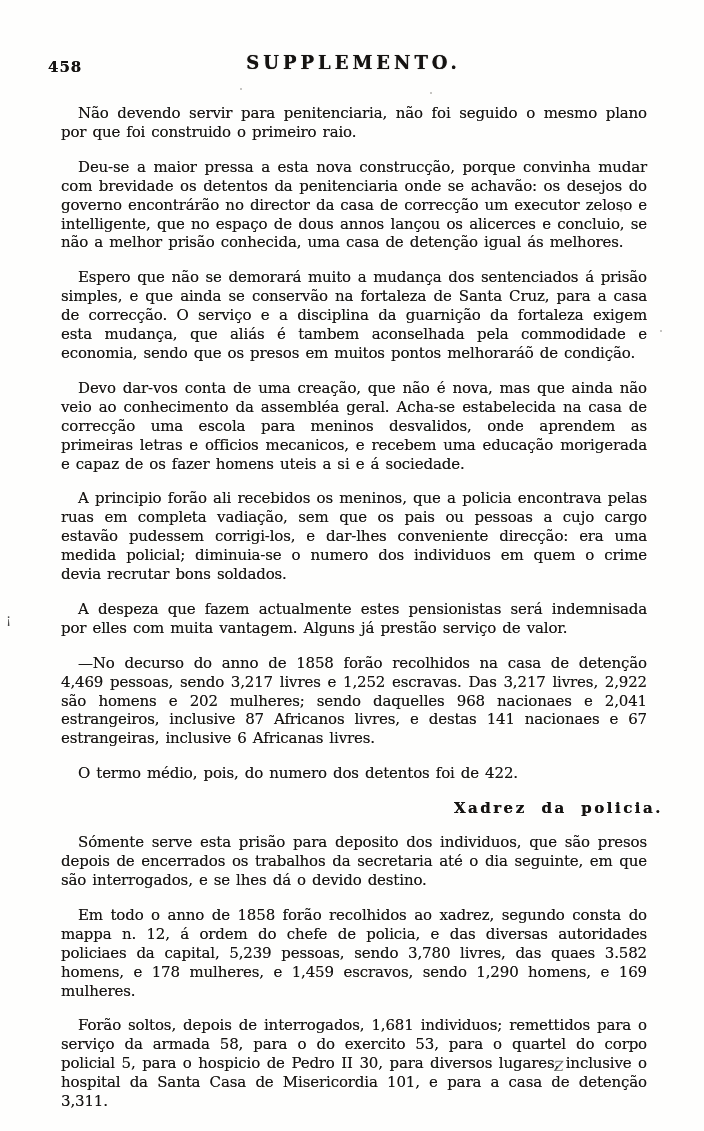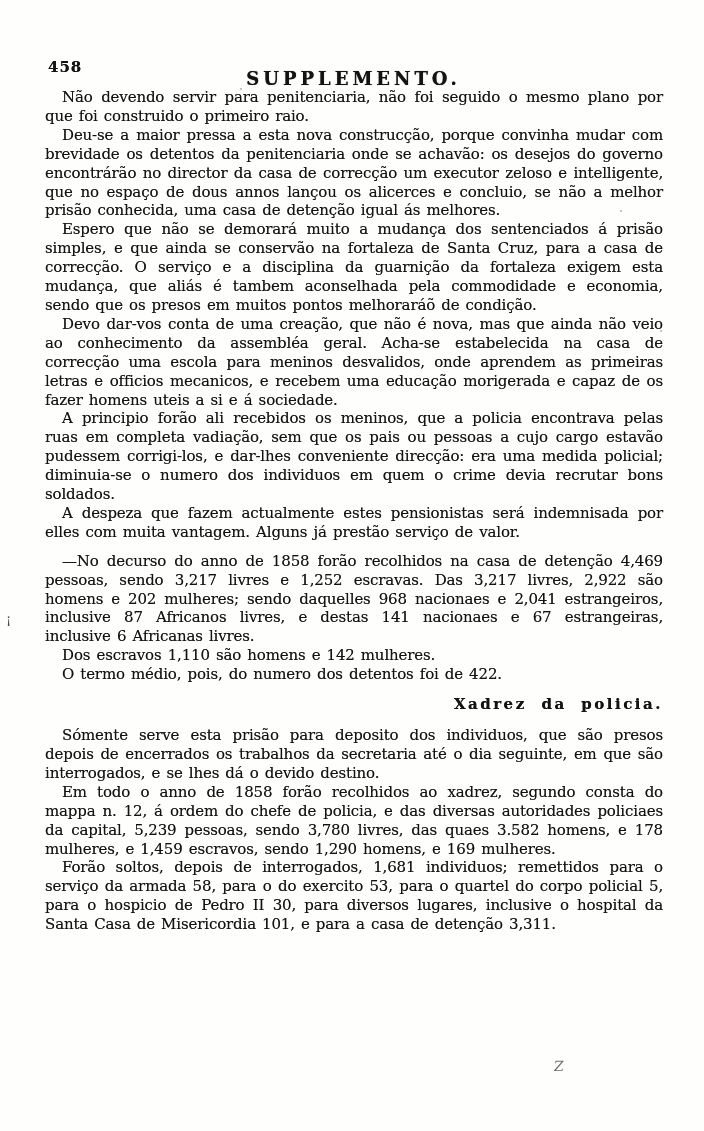--- a/index.html
+++ b/index.html
@@ -27,35 +27,35 @@
     top: 6px;
     font-size: 15px;
     font-weight: bold;
     letter-spacing: 1px;
     text-shadow: 0 0 0.6px rgba(0,0,0,0.7);
   }
   .title {
     position: absolute;
     left: 45px;
     right: 42px;
-    top: 16px;
+    top: 0;
     text-align: center;
     font-size: 18px;
     font-weight: bold;
     letter-spacing: 4px;
     text-shadow: 0 0 0.7px rgba(0,0,0,0.8);
   }
   .bodytext {
     position: absolute;
     left: 45px;
     top: 88px;
     width: 618px;
   }
   .para {
-    margin: 0;
+    margin: 16px;
     font-size: 15px;
     line-height: 18.9px;
     text-align: justify;
     text-indent: 17px;
     letter-spacing: -0.15px;
     word-spacing: 1.5px;
     text-shadow: 0 0 0.5px rgba(20,16,12,0.55);
   }
   .para.gap-top {
     margin-top: 10px;
@@ -110,21 +110,20 @@
   </div>
 
   <div class="bodytext">
     <p class="para">Não devendo servir para penitenciaria, não foi seguido o mesmo plano por que foi construido o primeiro raio.</p>
     <p class="para">Deu-se a maior pressa a esta nova construcção, porque convinha mudar com brevidade os detentos da penitenciaria onde se achavão: os desejos do governo encontrárão no director da casa de correcção um executor zeloso e intelligente, que no espaço de dous annos lançou os alicerces e concluio, se não a melhor prisão conhecida, uma casa de detenção igual ás melhores.</p>
     <p class="para">Espero que não se demorará muito a mudança dos sentenciados á prisão simples, e que ainda se conservão na fortaleza de Santa Cruz, para a casa de correcção. O serviço e a disciplina da guarnição da fortaleza exigem esta mudança, que aliás é tambem aconselhada pela commodidade e economia, sendo que os presos em muitos pontos melhoraráõ de condição.</p>
     <p class="para">Devo dar-vos conta de uma creação, que não é nova, mas que ainda não veio ao conhecimento da assembléa geral. Acha-se estabelecida na casa de correcção uma escola para meninos desvalidos, onde aprendem as primeiras letras e officios mecanicos, e recebem uma educação morigerada e capaz de os fazer homens uteis a si e á sociedade.</p>
     <p class="para">A principio forão ali recebidos os meninos, que a policia encontrava pelas ruas em completa vadiação, sem que os pais ou pessoas a cujo cargo estavão pudessem corrigi-los, e dar-lhes conveniente direcção: era uma medida policial; diminuia-se o numero dos individuos em quem o crime devia recrutar bons soldados.</p>
     <p class="para">A despeza que fazem actualmente estes pensionistas será indemnisada por elles com muita vantagem. Alguns já prestão serviço de valor.</p>
     <p class="para gap-top">—No decurso do anno de 1858 forão recolhidos na casa de detenção 4,469 pessoas, sendo 3,217 livres e 1,252 escravas. Das 3,217 livres, 2,922 são homens e 202 mulheres; sendo daquelles 968 nacionaes e 2,041 estrangeiros, inclusive 87 Africanos livres, e destas 141 nacionaes e 67 estrangeiras, inclusive 6 Africanas livres.</p>
-    <p class="para">Dos escravos 1,110 são homens e 142 mulheres.</p>
     <p class="para">O termo médio, pois, do numero dos detentos foi de 422.</p>
 
     <h3 class="section">Xadrez da policia.</h3>
 
     <p class="para">Sómente serve esta prisão para deposito dos individuos, que são presos depois de encerrados os trabalhos da secretaria até o dia seguinte, em que são interrogados, e se lhes dá o devido destino.</p>
     <p class="para">Em todo o anno de 1858 forão recolhidos ao xadrez, segundo consta do mappa n. 12, á ordem do chefe de policia, e das diversas autoridades policiaes da capital, 5,239 pessoas, sendo 3,780 livres, das quaes 3.582 homens, e 178 mulheres, e 1,459 escravos, sendo 1,290 homens, e 169 mulheres.</p>
     <p class="para">Forão soltos, depois de interrogados, 1,681 individuos; remettidos para o serviço da armada 58, para o do exercito 53, para o quartel do corpo policial 5, para o hospicio de Pedro II 30, para diversos lugares, inclusive o hospital da Santa Casa de Misericordia 101, e para a casa de detenção 3,311.</p>
   </div>
 
   <span class="mark-left">¡</span>

